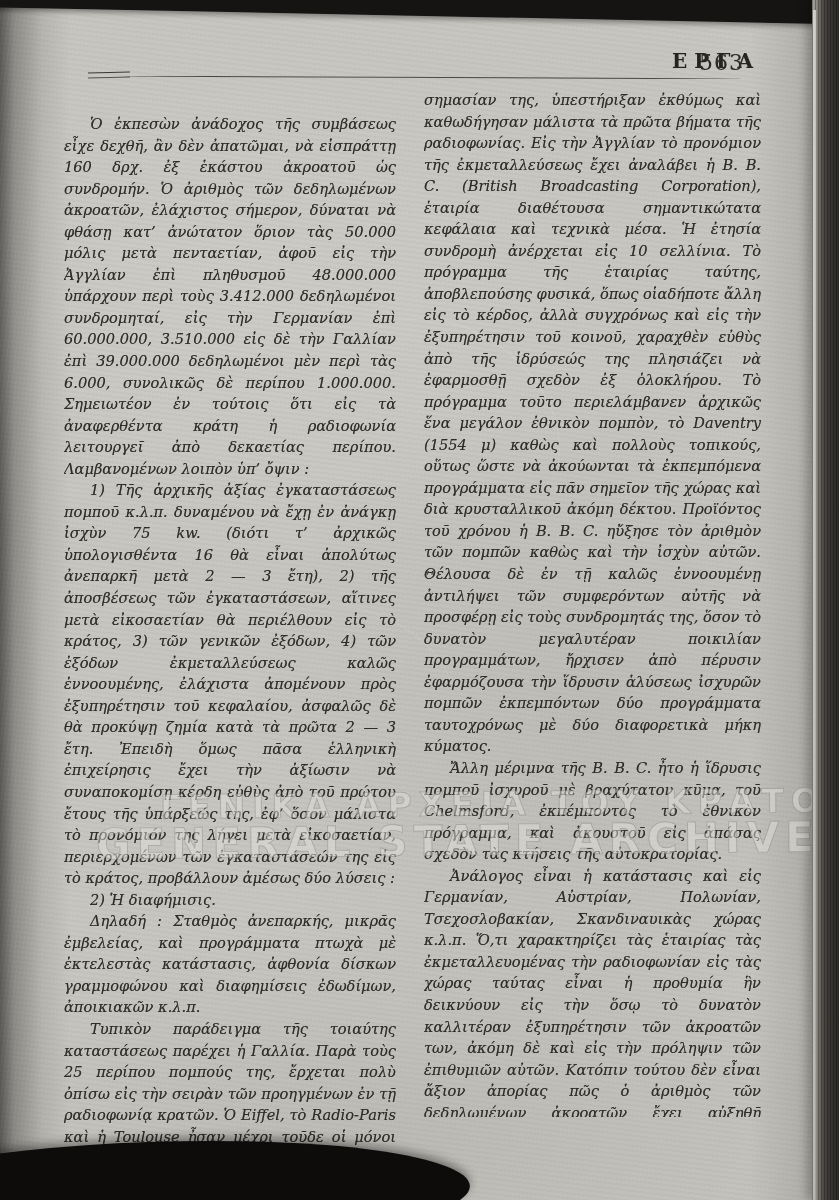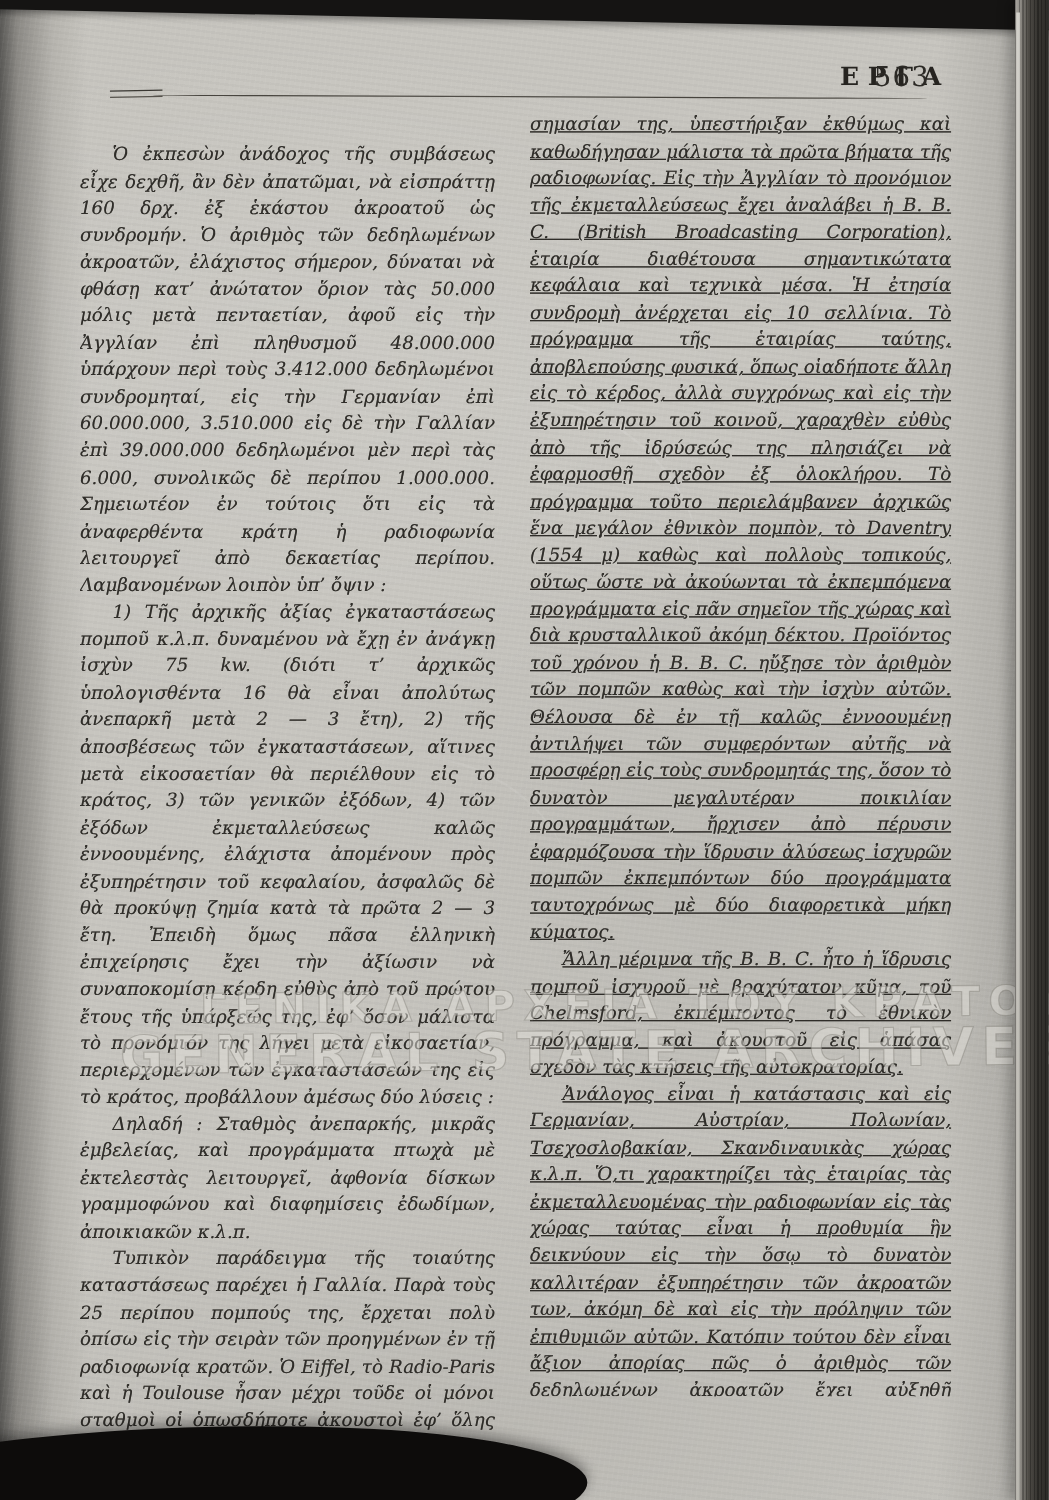--- a/index.html
+++ b/index.html
@@ -77,21 +77,21 @@
   .col{
     position:absolute;top:89px;
     font-style:italic;
     font-size:14.6px;line-height:21.55px;
     color:#2f2d29;
     text-align:justify;
     overflow:hidden;
     text-shadow:0 0 0.5px rgba(47,45,41,0.55);
   }
   .col-left{left:64px;width:332px;height:1042px;margin-top:24px;}
-  .col-right{left:424px;width:337px;height:1028px;text-decoration:underline;}
+  .col-right{left:424px;width:337px;height:1028px;}
   .col p{margin:0;}
   .col p.indent{text-indent:26px;}
   
   .watermark{
     position:absolute;pointer-events:none;
     font-family:"DejaVu Sans", sans-serif;font-weight:bold;
     color:rgba(226,224,218,0.50);
     -webkit-text-stroke:0.9px rgba(118,115,108,0.38);
     white-space:nowrap;
   }
@@ -109,21 +109,22 @@
   <div class="crease c2"></div>
 
   <div class="header-title">ΕΡΓΑ</div>
   <div class="page-number">563</div>
   <div class="rule-thick"></div>
   <div class="rule-thin"></div>
 
   <div class="col col-left">
       <p class="indent">Ὁ ἐκπεσὼν ἀνάδοχος τῆς συμβάσεως εἶχε δεχθῆ, ἂν δὲν ἀπατῶμαι, νὰ εἰσπράττῃ 160 δρχ. ἐξ ἑκάστου ἀκροατοῦ ὡς συνδρομήν. Ὁ ἀριθμὸς τῶν δεδηλωμένων ἀκροατῶν, ἐλάχιστος σήμερον, δύναται νὰ φθάσῃ κατ’ ἀνώτατον ὅριον τὰς 50.000 μόλις μετὰ πενταετίαν, ἀφοῦ εἰς τὴν Ἀγγλίαν ἐπὶ πληθυσμοῦ 48.000.000 ὑπάρχουν περὶ τοὺς 3.412.000 δεδηλωμένοι συνδρομηταί, εἰς τὴν Γερμανίαν ἐπὶ 60.000.000, 3.510.000 εἰς δὲ τὴν Γαλλίαν ἐπὶ 39.000.000 δεδηλωμένοι μὲν περὶ τὰς 6.000, συνολικῶς δὲ περίπου 1.000.000. Σημειωτέον ἐν τούτοις ὅτι εἰς τὰ ἀναφερθέντα κράτη ἡ ραδιοφωνία λειτουργεῖ ἀπὸ δεκαετίας περίπου. Λαμβανομένων λοιπὸν ὑπ’ ὄψιν :</p>
       <p class="indent">1) Τῆς ἀρχικῆς ἀξίας ἐγκαταστάσεως πομποῦ κ.λ.π. δυναμένου νὰ ἔχῃ ἐν ἀνάγκῃ ἰσχὺν 75 kw. (διότι τ’ ἀρχικῶς ὑπολογισθέντα 16 θὰ εἶναι ἀπολύτως ἀνεπαρκῆ μετὰ 2 — 3 ἔτη), 2) τῆς ἀποσβέσεως τῶν ἐγκαταστάσεων, αἵτινες μετὰ εἰκοσαετίαν θὰ περιέλθουν εἰς τὸ κράτος, 3) τῶν γενικῶν ἐξόδων, 4) τῶν ἐξόδων ἐκμεταλλεύσεως καλῶς ἐννοουμένης, ἐλάχιστα ἀπομένουν πρὸς ἐξυπηρέτησιν τοῦ κεφαλαίου, ἀσφαλῶς δὲ θὰ προκύψῃ ζημία κατὰ τὰ πρῶτα 2 — 3 ἔτη. Ἐπειδὴ ὅμως πᾶσα ἑλληνικὴ ἐπιχείρησις ἔχει τὴν ἀξίωσιν νὰ συναποκομίσῃ κέρδη εὐθὺς ἀπὸ τοῦ πρώτου ἔτους τῆς ὑπάρξεώς της, ἐφ’ ὅσον μάλιστα τὸ προνόμιόν της λήγει μετὰ εἰκοσαετίαν, περιερχομένων τῶν ἐγκαταστάσεών της εἰς τὸ κράτος, προβάλλουν ἀμέσως δύο λύσεις :</p>
-      <p class="indent">Δηλαδή : Σταθμὸς ἀνεπαρκής, μικρᾶς ἐμβελείας, καὶ προγράμματα πτωχὰ μὲ ἐκτελεστὰς λειτουργεῖ, ἀφθονία δίσκων γραμμοφώνου καὶ διαφημίσεις ἐδωδίμων, ἀποικιακῶν κ.λ.π.</p>
+      <p class="indent">2) Ἡ διαφήμισις.</p>
+      <p class="indent">Δηλαδή : Σταθμὸς ἀνεπαρκής, μικρᾶς ἐμβελείας, καὶ προγράμματα πτωχὰ μὲ ἐκτελεστὰς κατάστασις, ἀφθονία δίσκων γραμμοφώνου καὶ διαφημίσεις ἐδωδίμων, ἀποικιακῶν κ.λ.π.</p>
       <p class="indent">Τυπικὸν παράδειγμα τῆς τοιαύτης καταστάσεως παρέχει ἡ Γαλλία. Παρὰ τοὺς 25 περίπου πομπούς της, ἔρχεται πολὺ ὀπίσω εἰς τὴν σειρὰν τῶν προηγμένων ἐν τῇ ραδιοφωνίᾳ κρατῶν. Ὁ Eiffel, τὸ Radio-Paris καὶ ἡ Toulouse ἦσαν μέχρι τοῦδε οἱ μόνοι σταθμοὶ οἱ ὁπωσδήποτε ἀκουστοὶ ἐφ’ ὅλης τῆς ἐκτάσεώς της, καὶ τοῦτο μὲ δέκτας 3 — 4 τουλάχιστον λυχνιῶν. Ἐσχάτως μόνον τὸ Strassbourg ἦλθε ν’ ἀναπληρώσῃ ὁπωσδήποτε τὴν ἔλλειψιν ταύτην. Καὶ ναὶ μέν, τοῦτο ὀφείλεται ἰδίως εἰς τὸ γεγονὸς ὅτι οἱ πλεῖστοι τῶν πομπῶν ἔχουν χαρακτῆρα τοπικὸν καὶ ἑπομένως ἰσχὺν λίαν περιωρισμένην (0,5 — 1 kw), ἀλλ’ ὡς ἀνέφερα ἀνωτέρω καὶ αὐτοὶ ἀκόμη οἱ ἐθνικοὶ πομποὶ πόρρω ἀπέχουν ἀπὸ τοὺς ἀντιστοίχους ἄλλων κρατῶν π.χ. τοῦ Daventry, Königswureterhausen κ.λ.π. Τὰ προγράμματα πτωχότατα. Ἐν τούτοις ἡ Γαλλία πᾶν ἄλλο ἢ πτωχὴ εἶναι εἰς καλλιτεχνικὰς δυνατότητας. Αἰτία τῆς κακοδαιμονίας εἶναι ἡ οἰκονομικὴ στενότης. Σημειωτέον ὅτι ἐκεῖ ἐν ἀναμονῇ τῆς ψηφίσεως παρὰ τῆς Βουλῆς τοῦ περιφήμου πλέον Statut de la Radio οἱ ἀκροαταὶ οὐδεμίαν πληρώνουν συνδρομήν.</p>
     </div>
   <div class="col col-right">
       <p class="">σημασίαν της, ὑπεστήριξαν ἐκθύμως καὶ καθωδήγησαν μάλιστα τὰ πρῶτα βήματα τῆς ραδιοφωνίας. Εἰς τὴν Ἀγγλίαν τὸ προνόμιον τῆς ἐκμεταλλεύσεως ἔχει ἀναλάβει ἡ B. B. C. (British Broadcasting Corporation), ἑταιρία διαθέτουσα σημαντικώτατα κεφάλαια καὶ τεχνικὰ μέσα. Ἡ ἐτησία συνδρομὴ ἀνέρχεται εἰς 10 σελλίνια. Τὸ πρόγραμμα τῆς ἑταιρίας ταύτης, ἀποβλεπούσης φυσικά, ὅπως οἱαδήποτε ἄλλη εἰς τὸ κέρδος, ἀλλὰ συγχρόνως καὶ εἰς τὴν ἐξυπηρέτησιν τοῦ κοινοῦ, χαραχθὲν εὐθὺς ἀπὸ τῆς ἱδρύσεώς της πλησιάζει νὰ ἐφαρμοσθῇ σχεδὸν ἐξ ὁλοκλήρου. Τὸ πρόγραμμα τοῦτο περιελάμβανεν ἀρχικῶς ἕνα μεγάλον ἐθνικὸν πομπὸν, τὸ Daventry (1554 μ) καθὼς καὶ πολλοὺς τοπικούς, οὕτως ὥστε νὰ ἀκούωνται τὰ ἐκπεμπόμενα προγράμματα εἰς πᾶν σημεῖον τῆς χώρας καὶ διὰ κρυσταλλικοῦ ἀκόμη δέκτου. Προϊόντος τοῦ χρόνου ἡ B. B. C. ηὔξησε τὸν ἀριθμὸν τῶν πομπῶν καθὼς καὶ τὴν ἰσχὺν αὐτῶν. Θέλουσα δὲ ἐν τῇ καλῶς ἐννοουμένῃ ἀντιλήψει τῶν συμφερόντων αὐτῆς νὰ προσφέρῃ εἰς τοὺς συνδρομητάς της, ὅσον τὸ δυνατὸν μεγαλυτέραν ποικιλίαν προγραμμάτων, ἤρχισεν ἀπὸ πέρυσιν ἐφαρμόζουσα τὴν ἵδρυσιν ἁλύσεως ἰσχυρῶν πομπῶν ἐκπεμπόντων δύο προγράμματα ταυτοχρόνως μὲ δύο διαφορετικὰ μήκη κύματος.</p>
       <p class="indent">Ἄλλη μέριμνα τῆς B. B. C. ἦτο ἡ ἵδρυσις πομποῦ ἰσχυροῦ μὲ βραχύτατον κῦμα, τοῦ Chelmsford, ἐκπέμποντος τὸ ἐθνικὸν πρόγραμμα, καὶ ἀκουστοῦ εἰς ἁπάσας σχεδὸν τὰς κτήσεις τῆς αὐτοκρατορίας.</p>
       <p class="indent">Ἀνάλογος εἶναι ἡ κατάστασις καὶ εἰς Γερμανίαν, Αὐστρίαν, Πολωνίαν, Τσεχοσλοβακίαν, Σκανδιναυικὰς χώρας κ.λ.π. Ὅ,τι χαρακτηρίζει τὰς ἑταιρίας τὰς ἐκμεταλλευομένας τὴν ραδιοφωνίαν εἰς τὰς χώρας ταύτας εἶναι ἡ προθυμία ἣν δεικνύουν εἰς τὴν ὅσῳ τὸ δυνατὸν καλλιτέραν ἐξυπηρέτησιν τῶν ἀκροατῶν των, ἀκόμη δὲ καὶ εἰς τὴν πρόληψιν τῶν ἐπιθυμιῶν αὐτῶν. Κατόπιν τούτου δὲν εἶναι ἄξιον ἀπορίας πῶς ὁ ἀριθμὸς τῶν δεδηλωμένων ἀκροατῶν ἔχει αὐξηθῇ τεραστίως εἰς τὰς χώρας αὐτὰς ἐν ἀντιθέσει μὲ τὴν Γαλλίαν, π.χ., ὅπου οἱ μὲν δεδηλωμένοι συνδρομηταὶ συμποσοῦνται εἰς 6.000 περίπου, συνολικῶς δὲ δὲν ὑπερβαίνουν τὸ 1.000.000 παρὰ τὰ 40 περίπου ἑκατομμύρια κατοίκων τῆς χώρας.</p>
     </div>
 
   <div class="watermark wm-greek">ΓΕΝΙΚΑ ΑΡΧΕΙΑ ΤΟΥ ΚΡΑΤΟΥΣ</div>
   <div class="watermark wm-latin">GENERAL STATE ARCHIVES</div>

